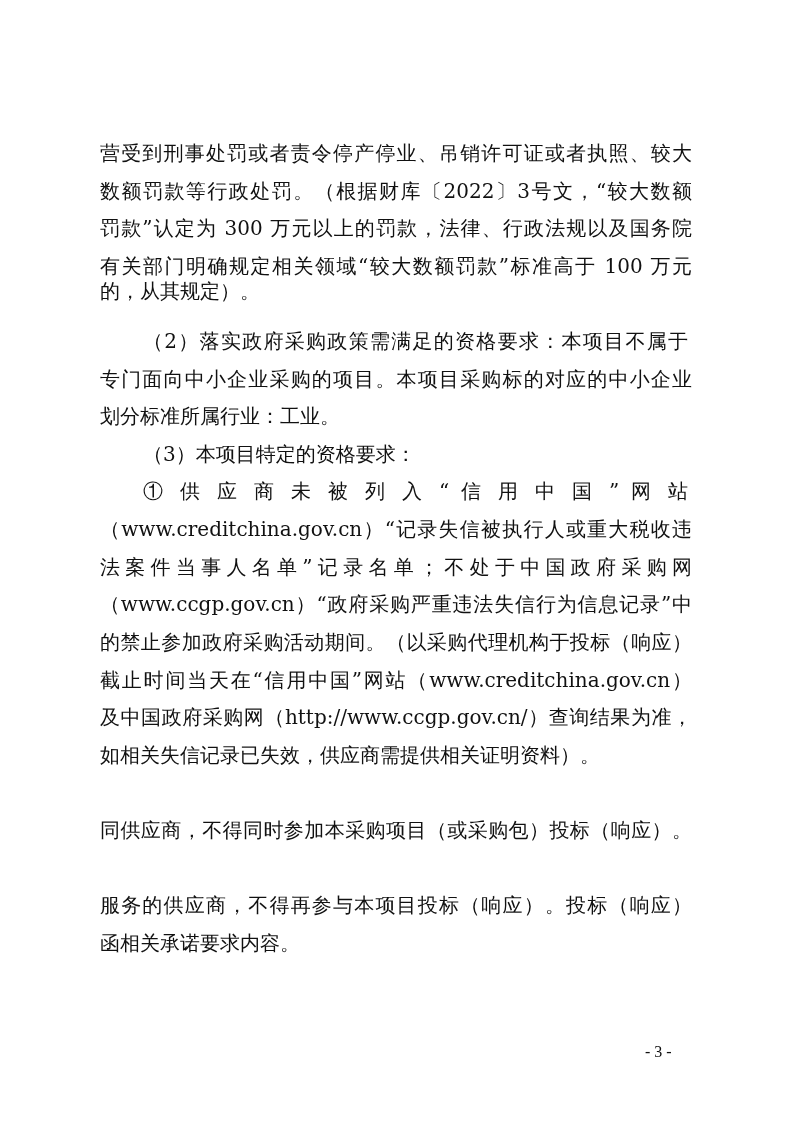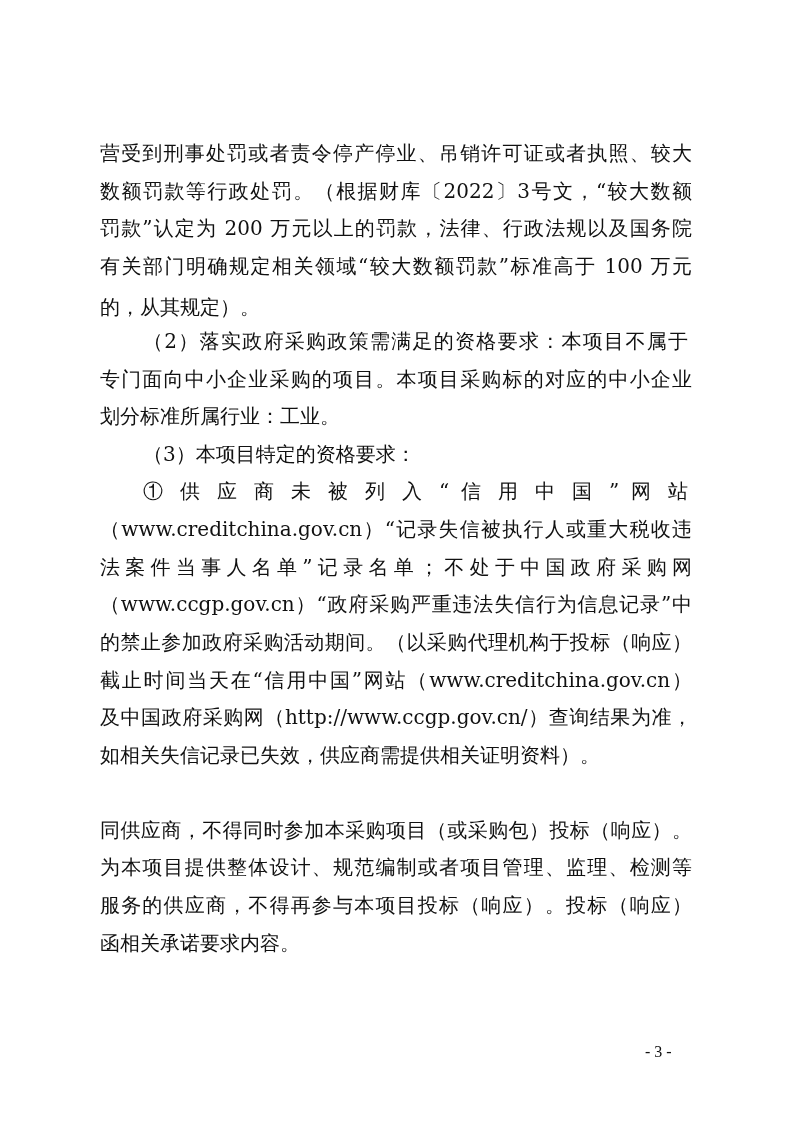--- a/index.html
+++ b/index.html
@@ -12,38 +12,37 @@
   .line.indent { left: 143px; width: 545px; }
   .page-num { position: absolute; left: 645px; top: 1043px; font-size: 16px;
               font-family: "Liberation Serif", serif; }
 </style>
 </head>
 <body>
 
 <div class="page">
   <div class="line" style="top:138px">营受到刑事处罚或者责令停产停业、吊销许可证或者执照、较大</div>
   <div class="line" style="top:176px">数额罚款等行政处罚。（根据财库〔2022〕3号文，“较大数额</div>
-  <div class="line" style="top:213px">罚款”认定为 200 万元以上的罚款，法律、行政法规以及国务院</div>
+  <div class="line" style="top:213px">罚款”认定为 300 万元以上的罚款，法律、行政法规以及国务院</div>
   <div class="line" style="top:251px">有关部门明确规定相关领域“较大数额罚款”标准高于 100 万元</div>
-  <div class="line last" style="top:292px">的，从其规定）。</div>
+  <div class="line last" style="top:276px">的，从其规定）。</div>
 
   <div class="line indent" style="top:326px">（2）落实政府采购政策需满足的资格要求：本项目不属于</div>
   <div class="line" style="top:364px">专门面向中小企业采购的项目。本项目采购标的对应的中小企业</div>
   <div class="line last" style="top:401px">划分标准所属行业：工业。</div>
 
   <div class="line indent last" style="top:439px">（3）本项目特定的资格要求：</div>
 
   <div class="line indent" style="top:476px">① 供 应 商 未 被 列 入 “ 信 用 中 国 ” 网 站</div>
   <div class="line" style="top:514px">（www.creditchina.gov.cn）“记录失信被执行人或重大税收违</div>
   <div class="line" style="top:552px">法案件当事人名单”记录名单；不处于中国政府采购网</div>
   <div class="line" style="top:589px">（www.ccgp.gov.cn）“政府采购严重违法失信行为信息记录”中</div>
   <div class="line" style="top:627px">的禁止参加政府采购活动期间。（以采购代理机构于投标（响应）</div>
   <div class="line" style="top:665px">截止时间当天在“信用中国”网站（www.creditchina.gov.cn）</div>
   <div class="line" style="top:702px">及中国政府采购网（http://www.ccgp.gov.cn/）查询结果为准，</div>
   <div class="line last" style="top:740px">如相关失信记录已失效，供应商需提供相关证明资料）。</div>
 
   <div class="line" style="top:815px">同供应商，不得同时参加本采购项目（或采购包）投标（响应）。</div>
-  <div class="line" style="top:852px">为本项目提供整体设计、规范编制或者项目管理、监理、检测等</div>
   <div class="line" style="top:890px">服务的供应商，不得再参与本项目投标（响应）。投标（响应）</div>
   <div class="line last" style="top:928px">函相关承诺要求内容。</div>
 
   <div class="page-num">- 3 -</div>
 </div>
 
 </body></html>

